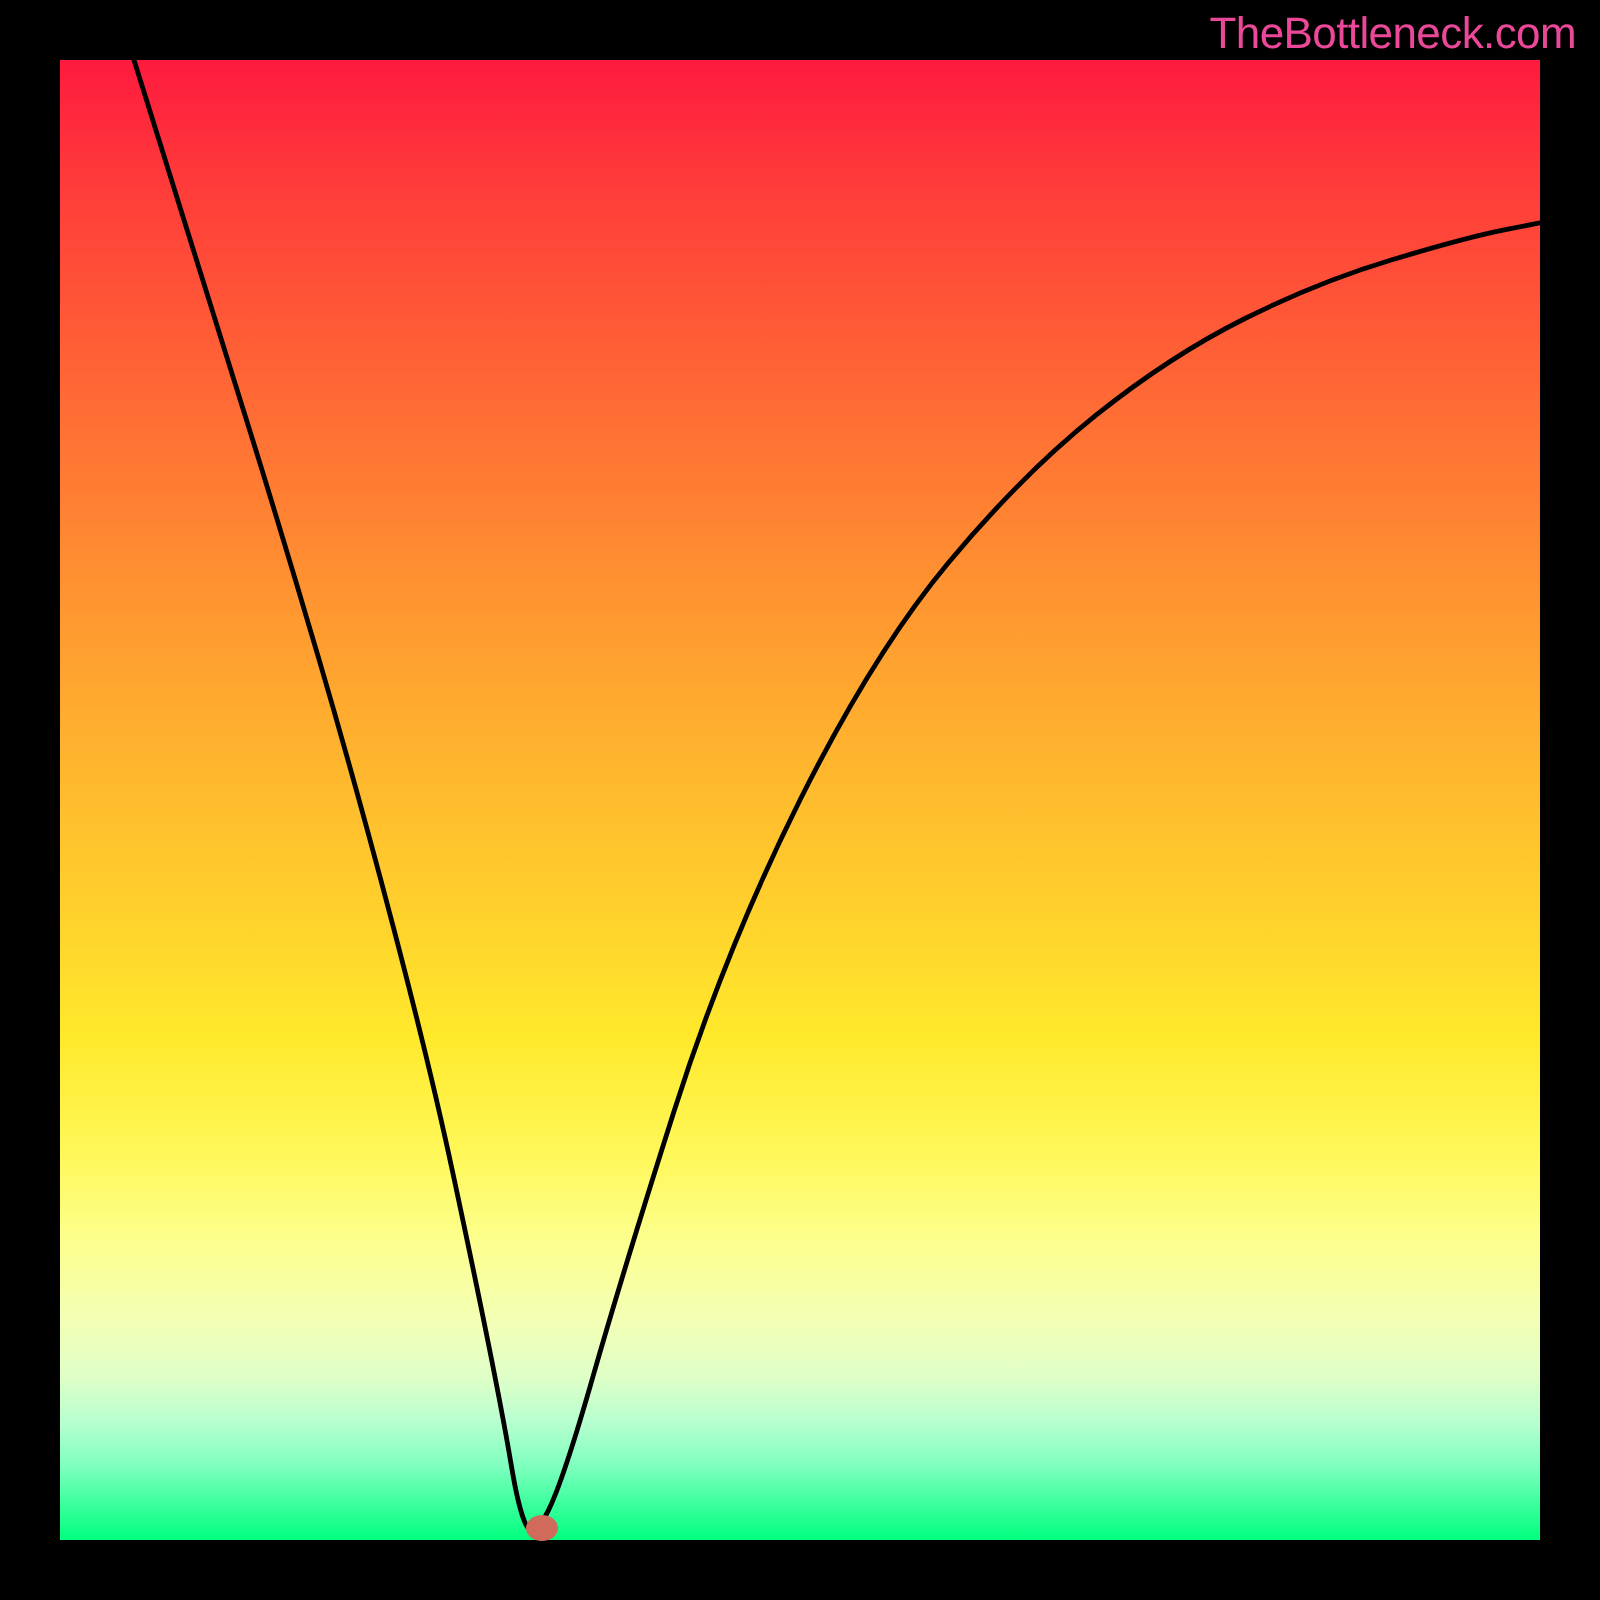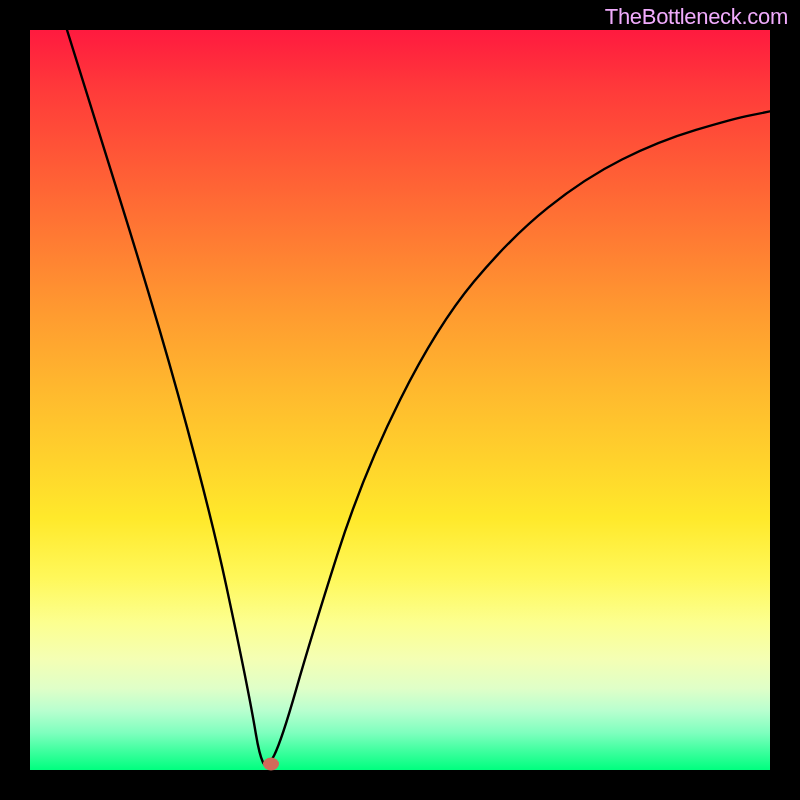--- a/index.html
+++ b/index.html
@@ -4,21 +4,21 @@
 <style>
   * { margin: 0; padding: 0; box-sizing: border-box; }
   html, body { width: 800px; height: 800px; overflow: hidden; background: #000; }
   .wrap { position: relative; width: 800px; height: 800px; background: #000; }
   .attribution {
     position: absolute;
     top: 4px;
     right: 12px;
     font-family: Arial, Helvetica, sans-serif;
     font-size: 22px;
-    color: #f0abfc;
+    color: #ec4899;
     font-weight: 500;
     letter-spacing: -0.3px;
   }
   .plot {
     position: absolute;
     left: 30px;
     top: 30px;
     width: 740px;
     height: 740px;
   }

